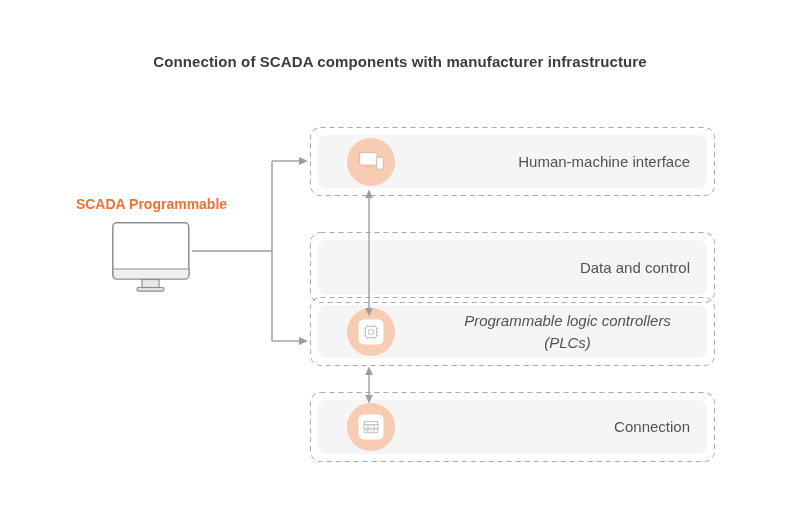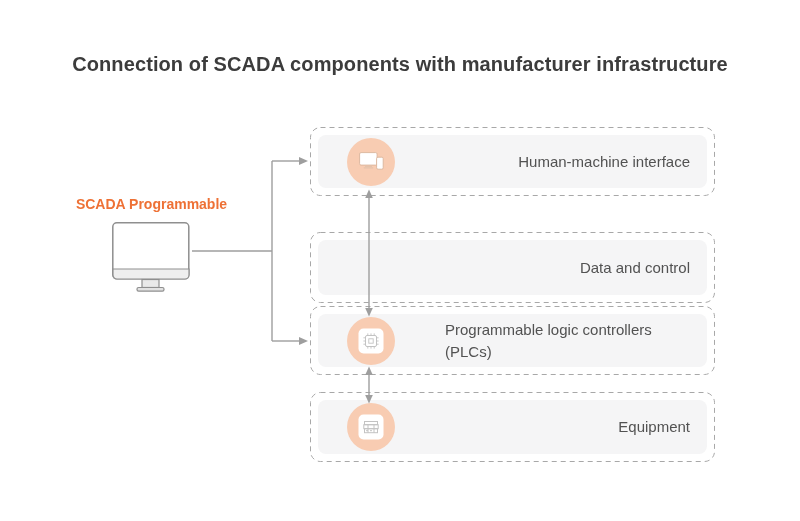--- a/index.html
+++ b/index.html
@@ -2,46 +2,46 @@
 <html><head>
 <meta charset="utf-8">
 <style>
   html,body{margin:0;padding:0;background:#ffffff;}
   .stage{
     position:relative;width:800px;height:521px;background:#ffffff;overflow:hidden;
     font-family:"Liberation Sans", sans-serif;
   }
   .title{
     position:absolute;top:53px;left:0;width:800px;margin:0;
-    text-align:center;font-size:20px;font-weight:600;color:#3c3c3c;letter-spacing:.1px;
+    text-align:center;font-size:15px;font-weight:600;color:#3c3c3c;letter-spacing:.1px;
   }
   
   .source-label{
     position:absolute;top:196px;left:60px;width:183px;text-align:center;
     font-size:14px;font-weight:600;color:#ee7135;
   }
   .imac{position:absolute;left:112px;top:222px;}
   
   .connectors{position:absolute;left:0;top:0;z-index:5;pointer-events:none;}
   
   .box{position:absolute;left:310px;width:405px;z-index:1;}
   .dash{position:absolute;left:0;top:0;}
   .panel{position:absolute;inset:8px;background:#f5f5f6;border-radius:8px;}
   .circle{
     position:absolute;left:37px;top:50%;transform:translateY(-50%);
     width:48px;height:48px;border-radius:50%;background:#f8ccb2;
     display:flex;align-items:center;justify-content:center;z-index:2;
   }
   .box-label{
     position:absolute;right:25px;top:50%;transform:translateY(-50%);
-    max-width:245px;text-align:left;font-size:15px;line-height:22px;color:#525252;z-index:2;
+    max-width:245px;text-align:center;font-size:15px;line-height:22px;color:#525252;z-index:2;
   }
   .b1{top:127px;height:69px;}
   .b2{top:232px;height:71px;}
-  .b3{top:306px;height:69px;}
+  .b3{top:297px;height:69px;font-style:italic;}
   .b4{top:392px;height:70px;}
 </style>
 </head>
 <body>
 
 <div class="stage">
 
   <h1 class="title">Connection of SCADA components with manufacturer infrastructure</h1>
 
   <div class="source-label">SCADA Programmable</div>
@@ -127,16 +127,16 @@
         <rect x="0.5" y="0.5" width="25" height="25" rx="5" fill="#ffffff"></rect>
         <g fill="none" stroke="#c3c3c3" stroke-width="1">
           <rect x="6.5" y="7.5" width="13" height="3.2"></rect>
           <rect x="5.8" y="10.7" width="14.4" height="4"></rect>
           <rect x="6.5" y="14.7" width="13" height="4"></rect>
           <path d="M10,10.7 v8 M16,10.7 v8"></path>
           <path d="M8,16.7 h2 M12,16.7 h2"></path>
         </g>
       </svg>
     </div>
-    <div class="box-label">Equipment</div>
+    <div class="box-label">Connection</div>
   </div>
 
 </div>
 
 </body></html>

